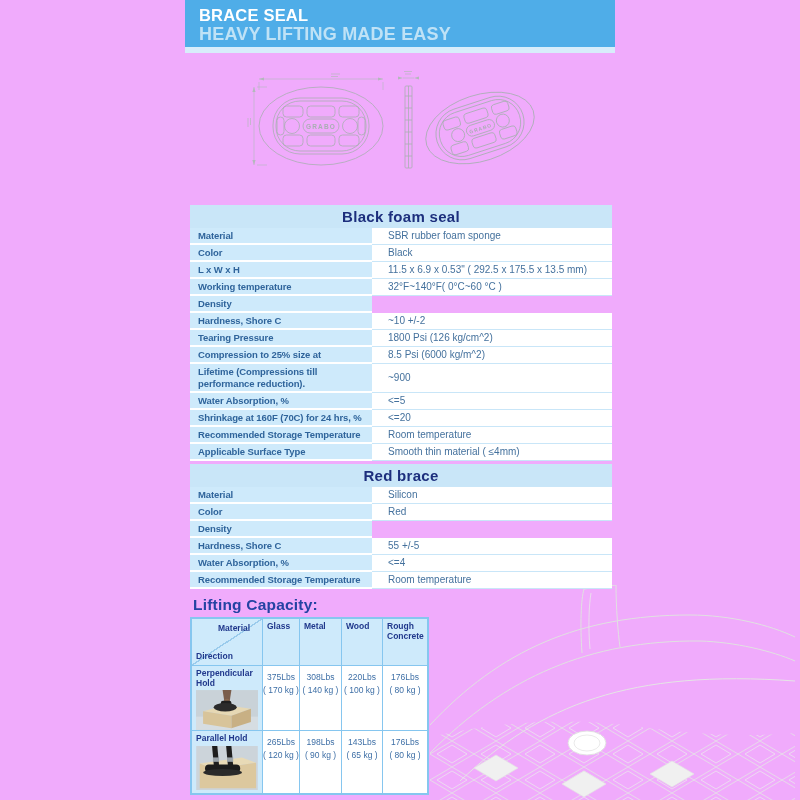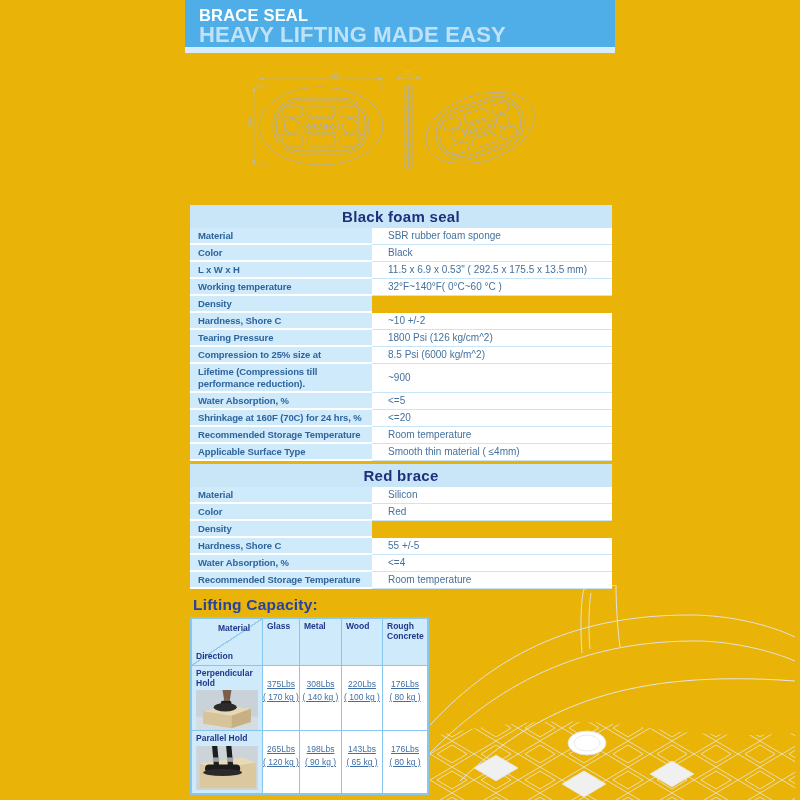--- a/index.html
+++ b/index.html
@@ -1,26 +1,26 @@
 <!DOCTYPE html>
 <html><head>
 <meta charset="utf-8">
 <style>
   * { margin:0; padding:0; box-sizing:border-box; }
   html,body { width:800px; height:800px; background:#ffffff; font-family:"Liberation Sans", sans-serif; }
-  .page { position:relative; width:800px; height:800px; background:#eab308; overflow:hidden; }
+  .page { position:relative; width:800px; height:800px; background:#f0abfc; overflow:hidden; }
 
   
   .sketch { position:absolute; left:430px; top:585px; width:365px; height:215px; }
 
   
   .banner { position:absolute; left:185px; top:0; width:430px; height:47px;
             background:#4FADE8; padding:6px 0 0 14px; }
   .banner-title { color:#ffffff; font-size:16.5px; line-height:19px; font-weight:800; letter-spacing:.2px; }
-  .banner-subtitle { color:#BFE2F6; font-size:22px; line-height:19px; font-weight:800; letter-spacing:.2px; }
+  .banner-subtitle { color:#BFE2F6; font-size:18px; line-height:19px; font-weight:800; letter-spacing:.2px; }
   .banner-strip { position:absolute; left:185px; top:47px; width:430px; height:6px; background:#D8EDFB; }
 
   
   .drawing { position:absolute; left:185px; top:56px; width:430px; height:126px; }
 
   
   .sec-heading { position:absolute; color:#2443A3; font-size:15.5px; font-weight:800; letter-spacing:.2px; }
   .spec-heading { left:193px; top:181px;margin-top:47px; }
   .lift-heading { left:193px; top:596px; }
 
@@ -45,21 +45,21 @@
   .lc { font-size:8.5px; color:#3E6FA6; }
   .lc.head { background:#CEEAFB; color:#20388C; font-weight:700; padding:3px 1px 0 4px; line-height:9.5px; }
   .lc.corner { position:relative; background:
       linear-gradient(to bottom right, #CEEAFB calc(50% - .7px), #9ACBEC calc(50% - .7px),
                       #9ACBEC calc(50% + .7px), #CEEAFB calc(50% + .7px)); }
   .c-mat { position:absolute; top:4px; left:26px; color:#20388C; font-weight:700; }
   .c-dir { position:absolute; bottom:4px; left:4px; color:#20388C; font-weight:700; }
   .lc.rowlabel { background:#CEEAFB; color:#20388C; font-weight:700;
                  padding:3px 4px 2px 4px; line-height:9.5px; }
   .lc.rowlabel svg { display:block; margin-top:2px; }
-  .lc.val { background:#ffffff; text-align:center; padding-top:12px; line-height:13px;text-decoration:underline; }
+  .lc.val { background:#ffffff; text-align:center; padding-top:5px; line-height:13px; }
   .lc.val span { display:block; }
 </style>
 </head>
 <body>
 
 <div class="page">
 
   <svg class="sketch" viewBox="0 0 365 215" aria-hidden="true">
     <defs>
       <pattern id="iso" width="44" height="26" patternUnits="userSpaceOnUse">

